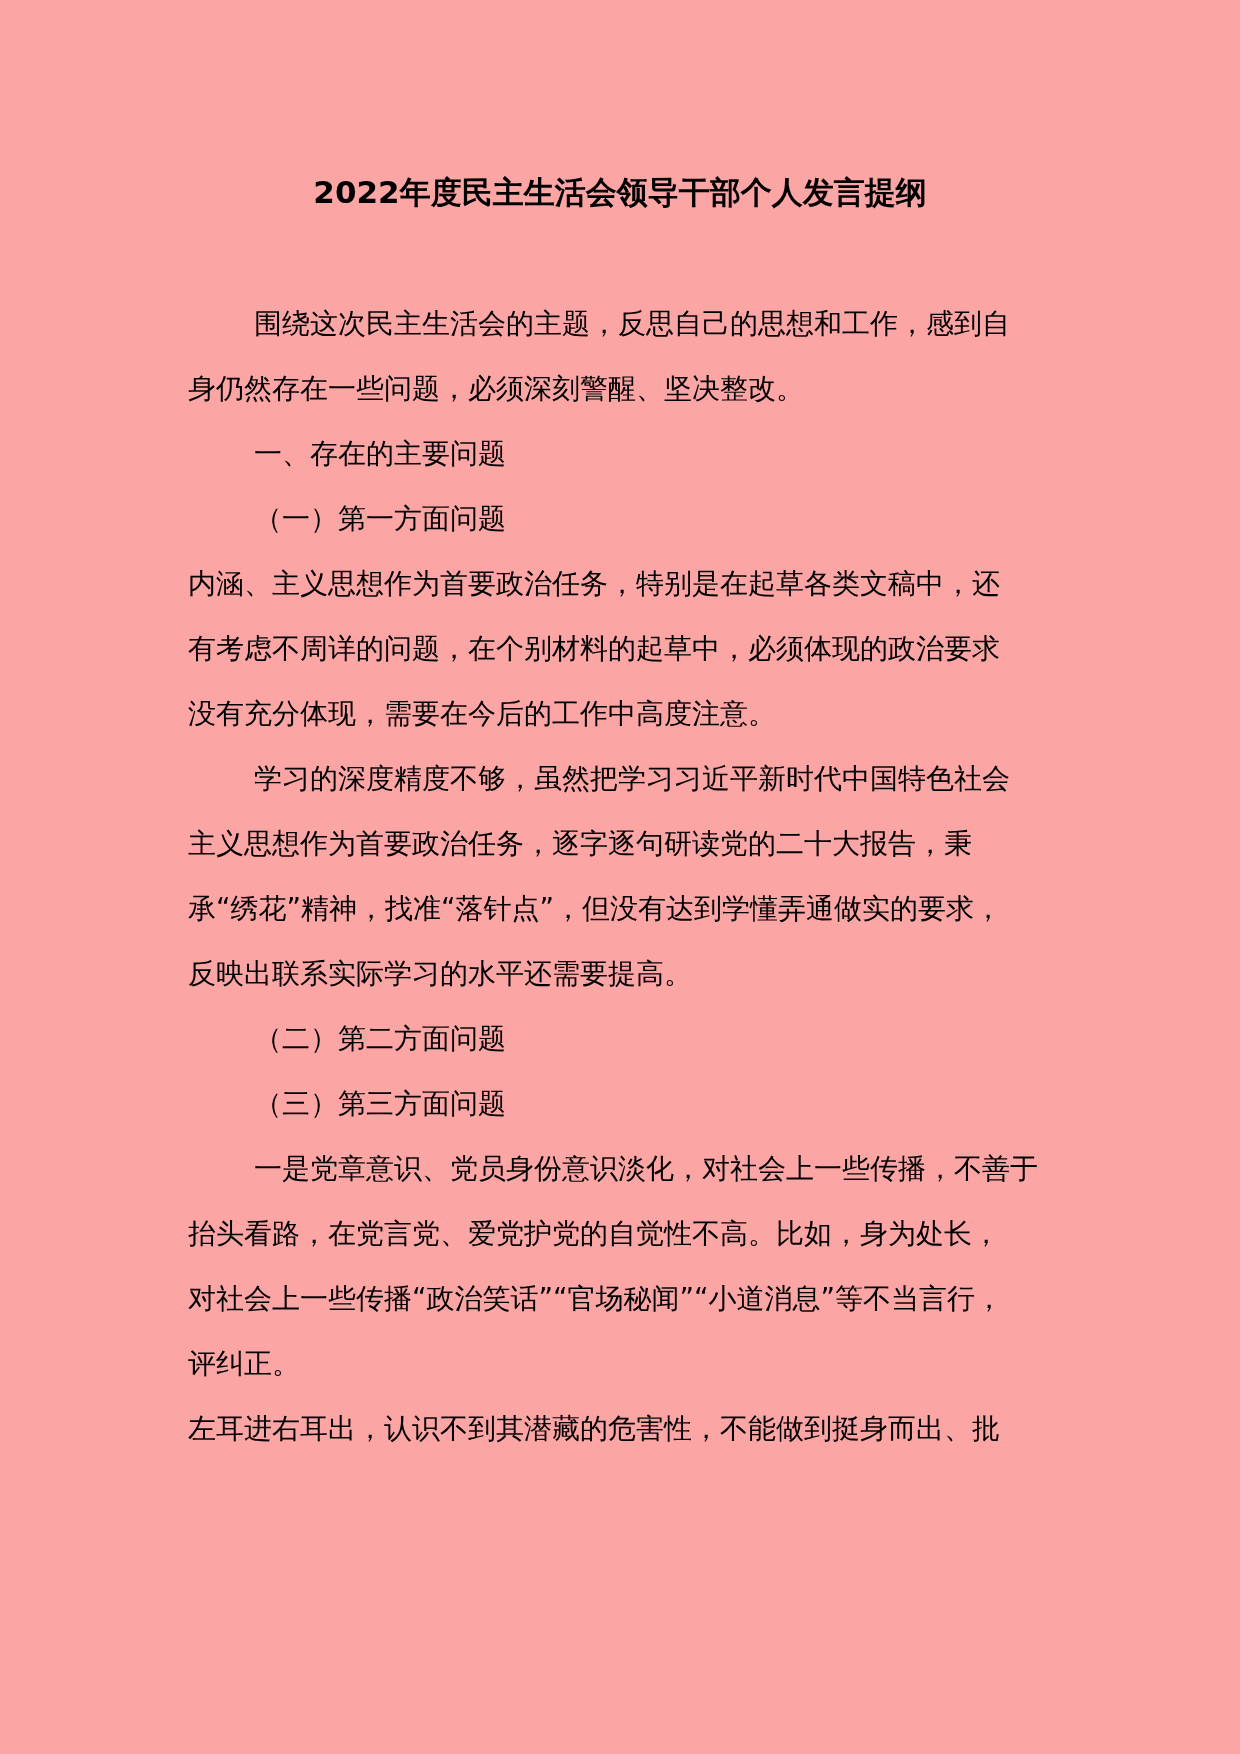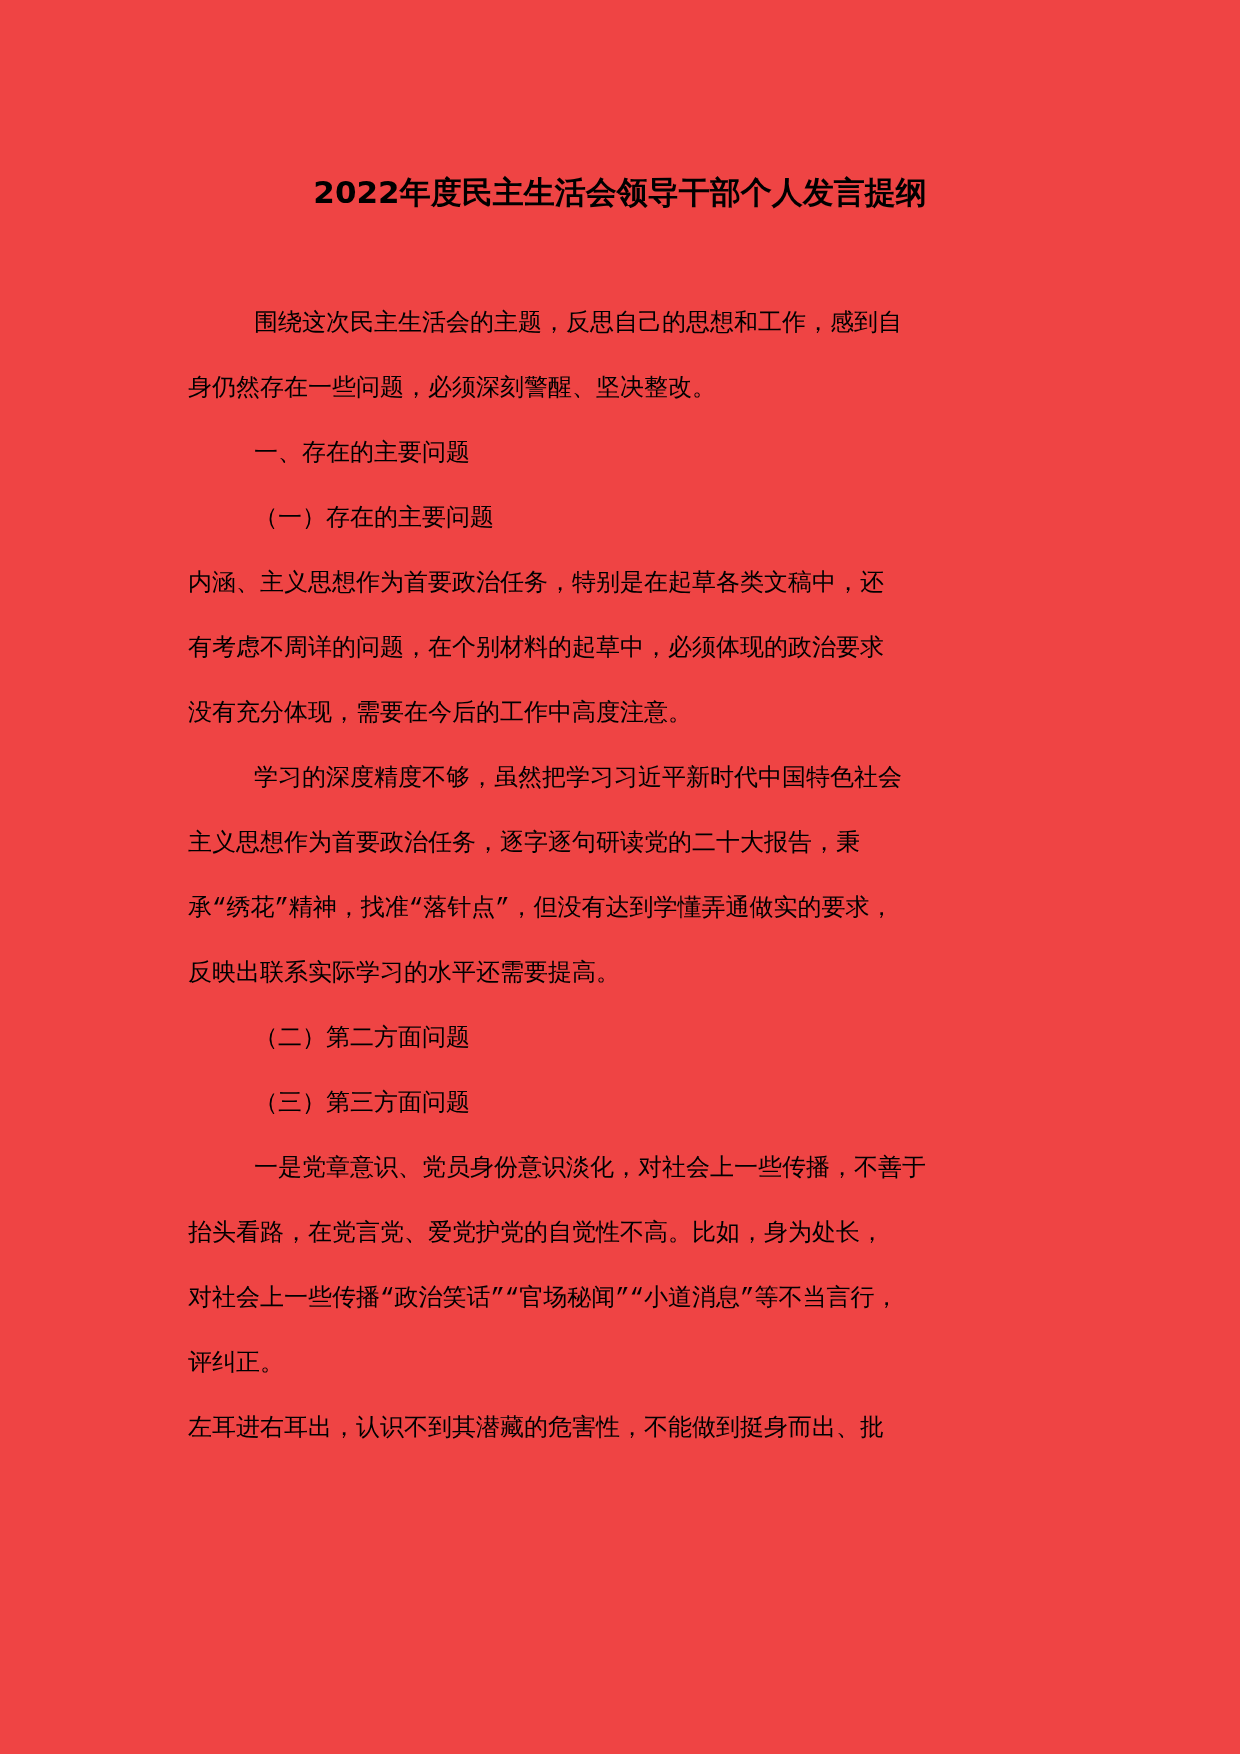--- a/index.html
+++ b/index.html
@@ -14,21 +14,21 @@
       overflow: hidden;
       font-family: "DejaVu Sans", "Liberation Sans", sans-serif;
       color: #000000;
     }
     .page {
       position: absolute;
       left: 0;
       top: 0;
       width: 1240px;
       height: 1754px;
-      background: #ef4444;
+      background: #fca5a5;
     }
     .title {
       position: absolute;
       left: 0;
       top: 172px;
       width: 1240px;
       text-align: center;
       font-size: 31px;
       font-weight: bold;
       line-height: 40px;
@@ -38,24 +38,23 @@
     .body {
       position: absolute;
       left: 188px;
       top: 304px;
       width: 870px;
     }
     .line {
       display: block;
       height: 65px;
       line-height: 40px;
-      font-size: 24px;
+      font-size: 28px;
       white-space: nowrap;
       letter-spacing: 0px;
-      font-family: Liberation Mono, monospace;
     }
     .indent {
       padding-left: 66px;
     }
   </style>
 </head>
 <body>
 
 <div class="page">
 
@@ -66,21 +65,21 @@
     <div>
       <span class="line indent">围绕这次民主生活会的主题，反思自己的思想和工作，感到自</span>
       <span class="line">身仍然存在一些问题，必须深刻警醒、坚决整改。</span>
     </div>
 
     <div>
       <span class="line indent">一、存在的主要问题</span>
     </div>
 
     <div>
-      <span class="line indent">（一）存在的主要问题</span>
+      <span class="line indent">（一）第一方面问题</span>
     </div>
 
     <div>
       <span class="line">内涵、主义思想作为首要政治任务，特别是在起草各类文稿中，还</span>
       <span class="line">有考虑不周详的问题，在个别材料的起草中，必须体现的政治要求</span>
       <span class="line">没有充分体现，需要在今后的工作中高度注意。</span>
     </div>
 
     <div>
       <span class="line indent">学习的深度精度不够，虽然把学习习近平新时代中国特色社会</span>

